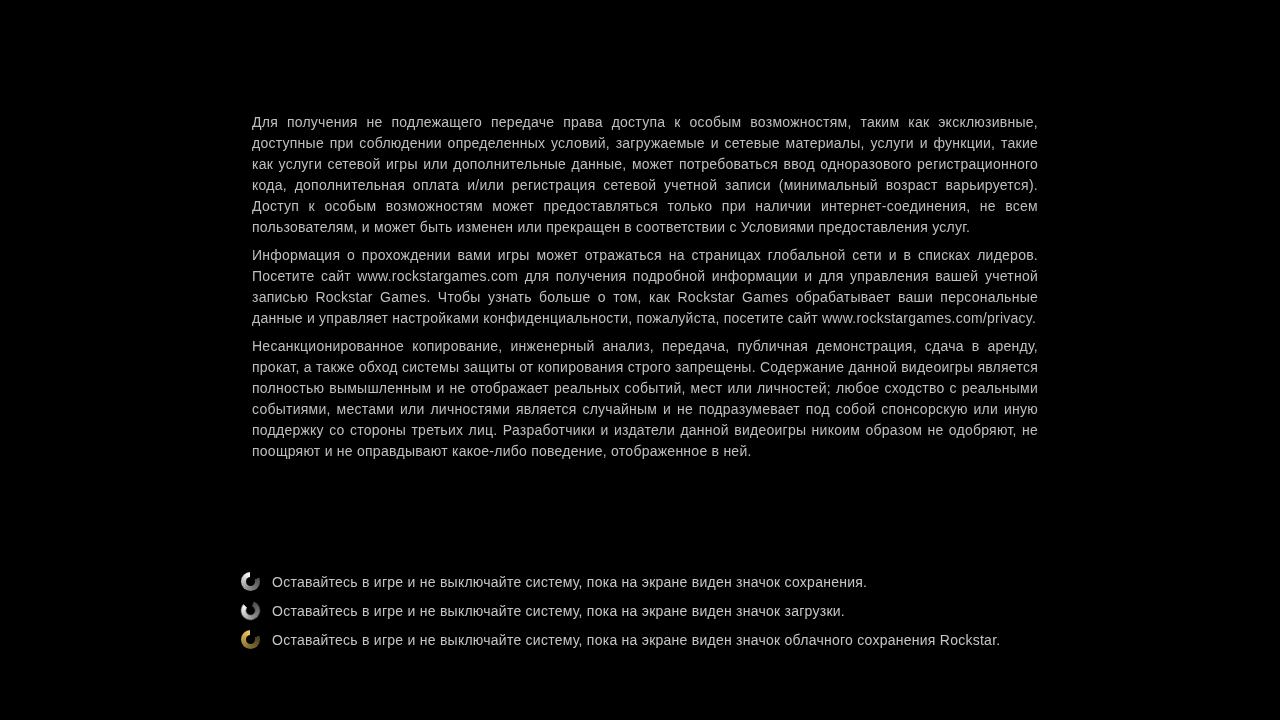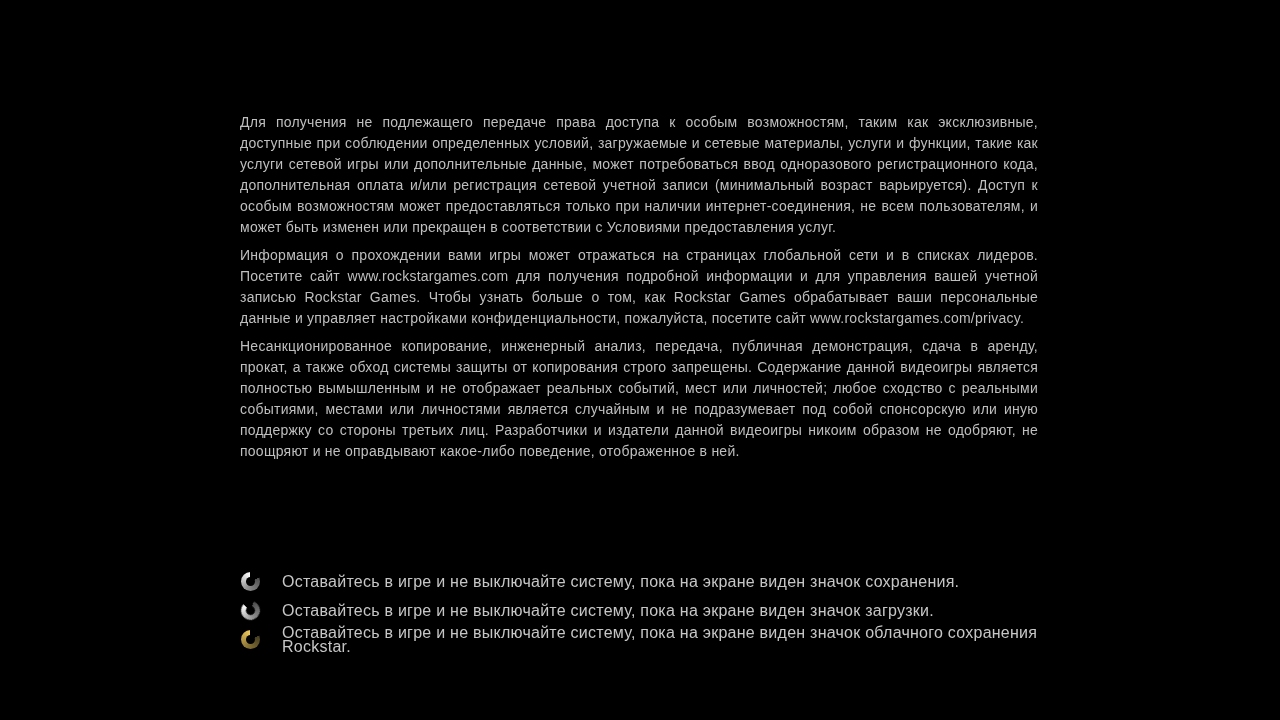--- a/index.html
+++ b/index.html
@@ -17,42 +17,42 @@
     background: #000000;
     font-family: "Liberation Sans", sans-serif;
   }
   .legal {
     position: absolute;
     left: 240px;
     top: 112px;
     width: 798px;
   }
   .legal p {
-    margin: 0 0 7px 0;
+    margin: 0 0 7px 12px;
     font-size: 14px;
     line-height: 21px;
     letter-spacing: 0.25px;
     color: #bfbfbf;
     text-align: justify;
     text-shadow: 0 0 1px rgba(0,0,0,0.8);
   }
   .notices {
     position: absolute;
     left: 241px;
     top: 567px;
     width: 830px;
   }
   .notice {
     display: flex;
     align-items: center;
     height: 29px;
   }
   .notice-text {
-    margin-left: 22px;
-    font-size: 16px;
+    margin-left: 12px;
+    font-size: 14px;
     line-height: 14px;
     letter-spacing: 0.25px;
     color: #c6c6c6;
   }
   .spinner {
     position: relative;
     width: 19px;
     height: 19px;
     border-radius: 50%;
     flex: 0 0 19px;

